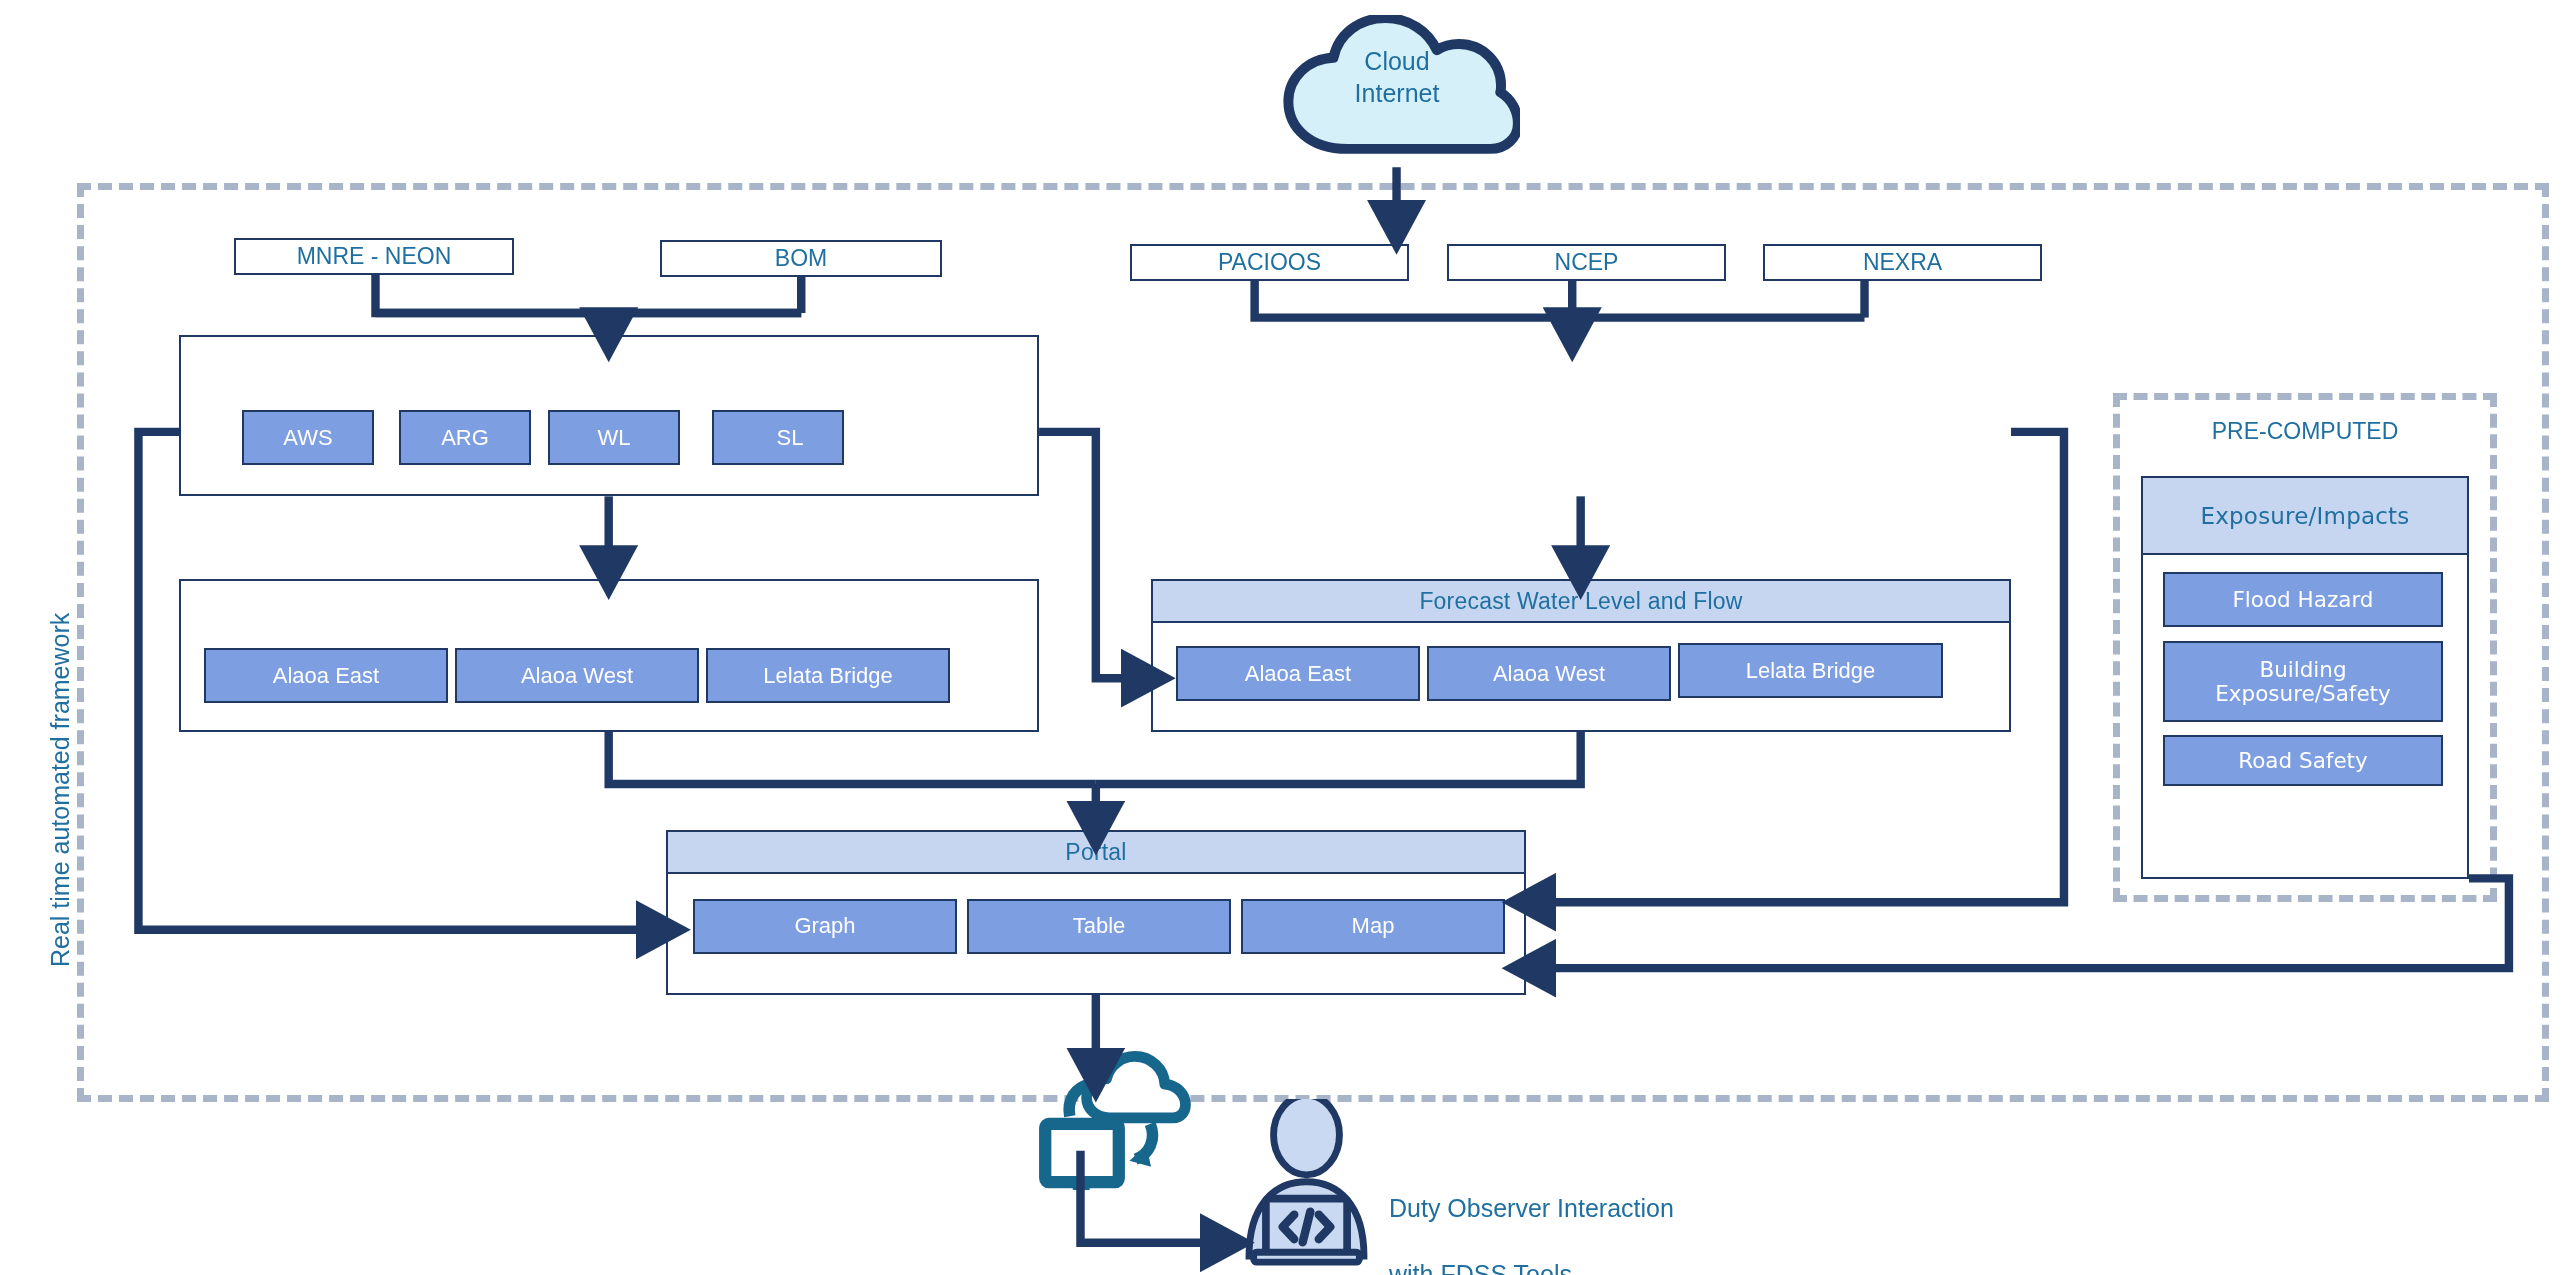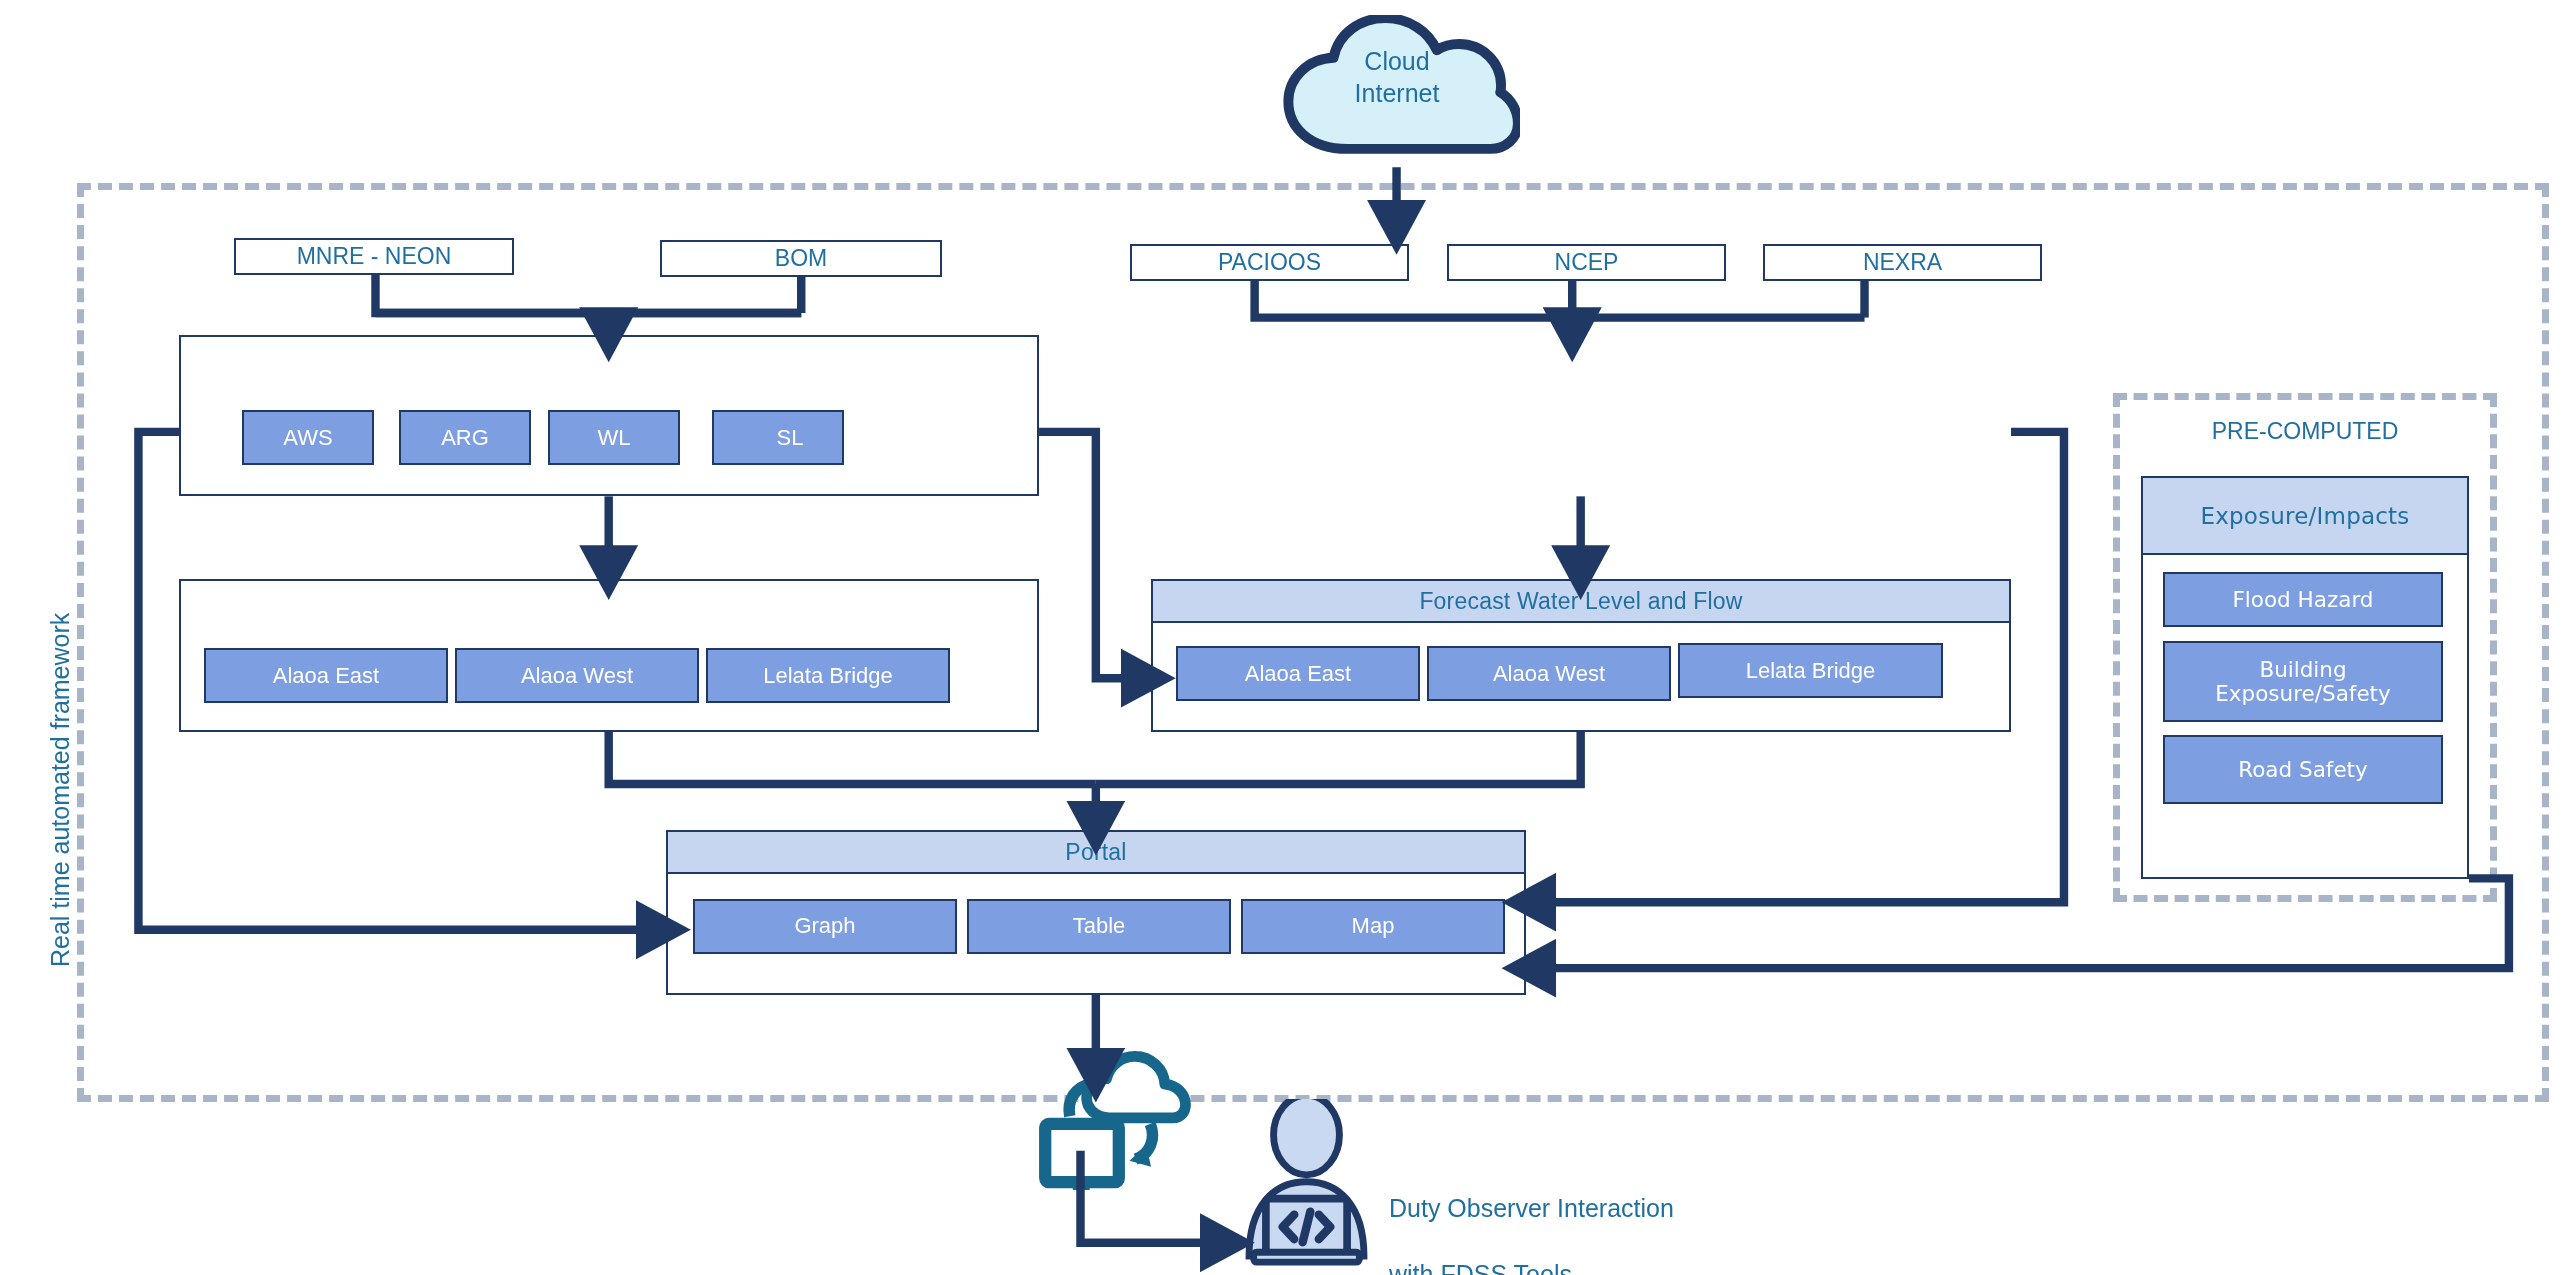--- a/index.html
+++ b/index.html
@@ -184,21 +184,21 @@
   </div>
 
   <div class="panel" style="left:2141px;top:476px;width:328px;height:403px;">
     <div class="panel-header" style="height:77px;font-family:'DejaVu Sans',sans-serif;font-size:23px;">Exposure/Impacts</div>
     <div class="panel-body" style="top:77px;height:324px;display:block;">
       <div class="chip" style="left:20px;top:17px;width:280px;height:55px;font-family:'DejaVu Sans',sans-serif;font-size:21.5px;">Flood Hazard</div>
       <div class="chip" style="left:20px;top:86px;width:280px;height:81px;font-family:'DejaVu Sans',sans-serif;font-size:21.5px;flex-direction:column;">
         <span style="white-space:pre-line;display:block;text-align:center;">Building
 Exposure/Safety</span>
       </div>
-      <div class="chip" style="left:20px;top:180px;width:280px;height:69px;font-family:'DejaVu Sans',sans-serif;font-size:21.5px;">Road Safety</div>
+      <div class="chip" style="left:20px;top:180px;width:280px;height:51px;font-family:'DejaVu Sans',sans-serif;font-size:21.5px;">Road Safety</div>
     </div>
   </div>
 
   <div style="position:absolute;left:1036px;top:1044px;width:184px;height:146px;">
     <svg viewBox="0 0 240 190" width="184" height="146">
 
       <path d="M96 96 C78 96 66 84 66 70 C66 56 78 45 92 45 C96 28 111 16 129 16
                C150 16 167 32 168 52 C183 53 195 65 195 79 C195 88 189 96 179 96 Z" fill="#ffffff" stroke="#17678C" stroke-width="14" stroke-linejoin="round"></path>
 
       <path d="M44 94 C40 72 52 56 70 52" fill="none" stroke="#17678C" stroke-width="15" stroke-linecap="butt"></path>

